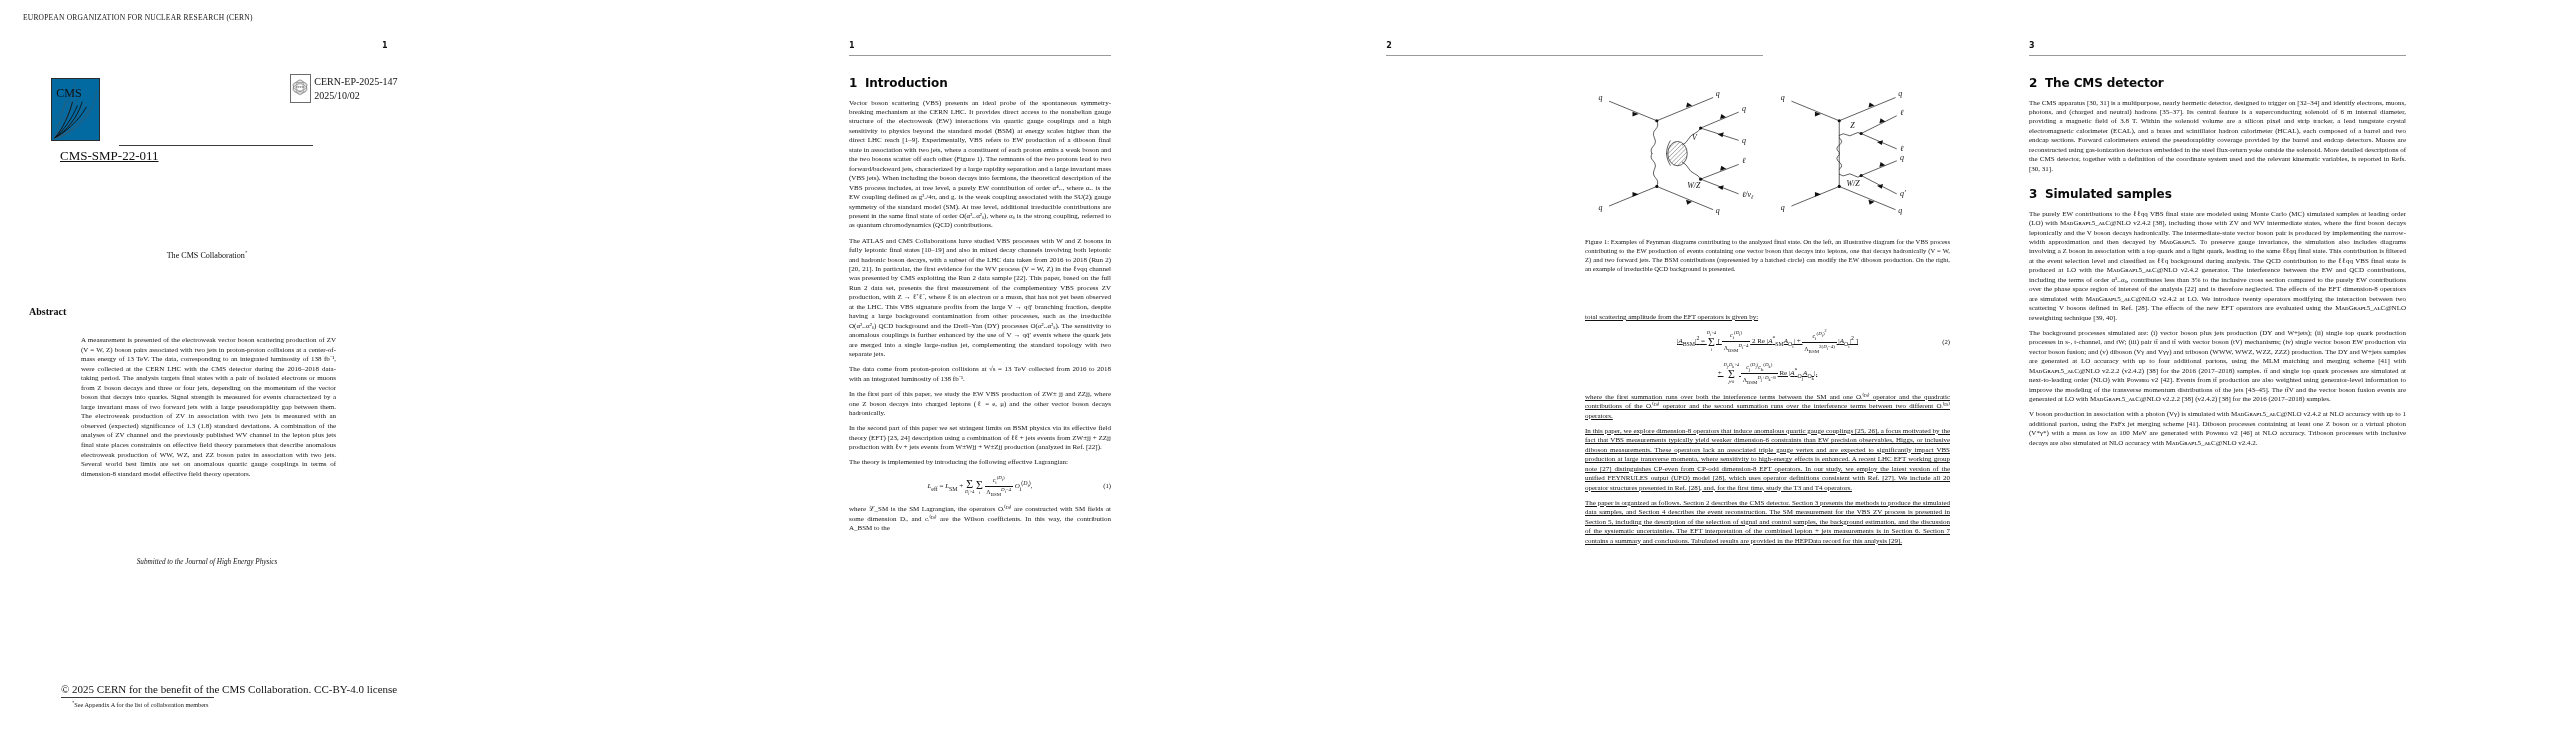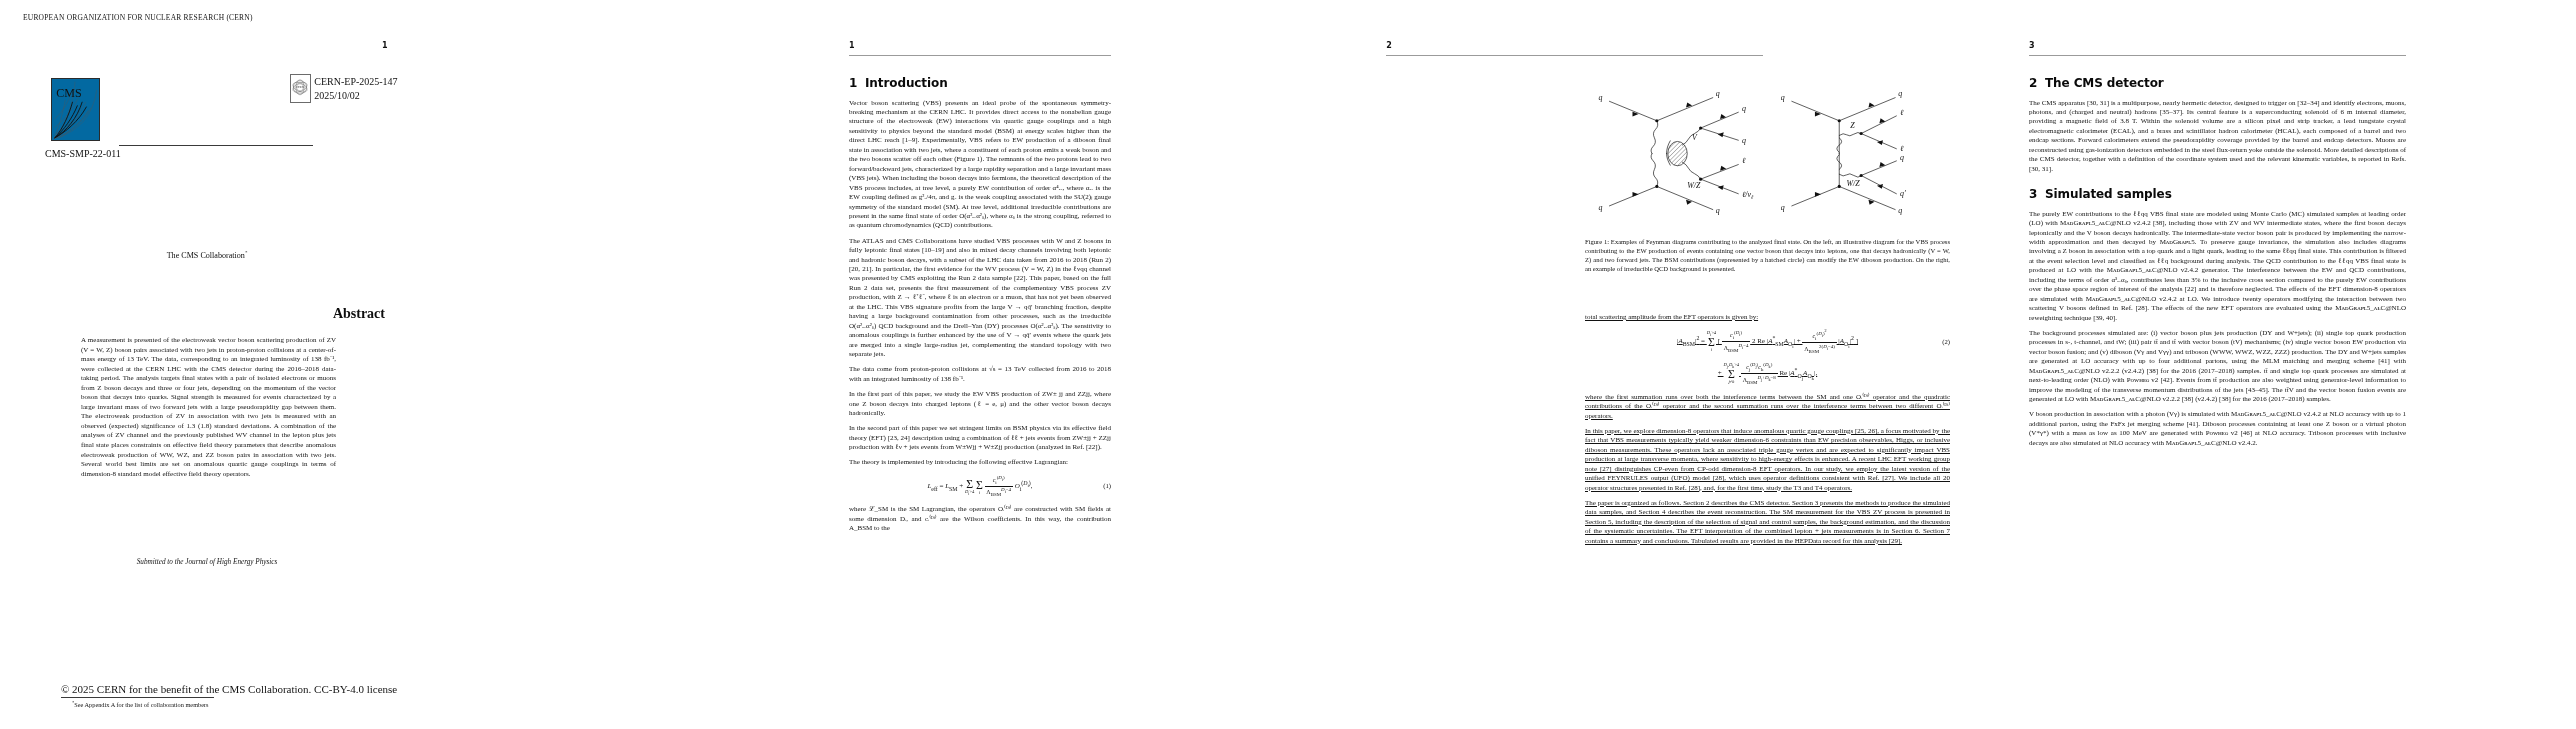--- a/index.html
+++ b/index.html
@@ -65,24 +65,25 @@
   }
   .cms-logo-box svg { display: block; }
   .cms-rule {
     position: absolute;
     top: 145px; left: 119px;
     width: 194px; height: 0.6px;
     background: #3a3a3a;
   }
   .cms-ref {
     position: absolute;
-    top: 148px; left: 45px;
-    font-size: 10px;
+    top: 148px; left: 60px;
+    font-size: 13px;
     color: #111;
     white-space: nowrap;
+    text-decoration: underline;
   }
   .cern-badge {
     position: absolute;
     top: 74px; left: 290px;
     display: flex; align-items: flex-start; gap: 3.6px;
   }
   .cern-circle-box {
     width: 20.7px; height: 29px;
     border: 0.6px solid #6b6b6b;
     display: flex; align-items: center; justify-content: center;
@@ -110,23 +111,23 @@
     width: 356px;
     text-align: center;
     font-size: 8.1px;
     color: #0d0d0d;
   }
   .byline sup { font-size: 4.9px; }
   .abstract-head {
     position: absolute;
     top: 306px; left: 29px;
     width: 356px;
-    text-align: right;
+    text-align: left;
     font-weight: bold;
-    font-size: 14px;
+    font-size: 10px;
     color: #0d0d0d;
   }
   .abstract-body {
     position: absolute;
     top: 336px; left: 81px;
     width: 255px;
     font-size: 7px;
     line-height: 1.365;
     text-align: justify;
     color: #121212;

